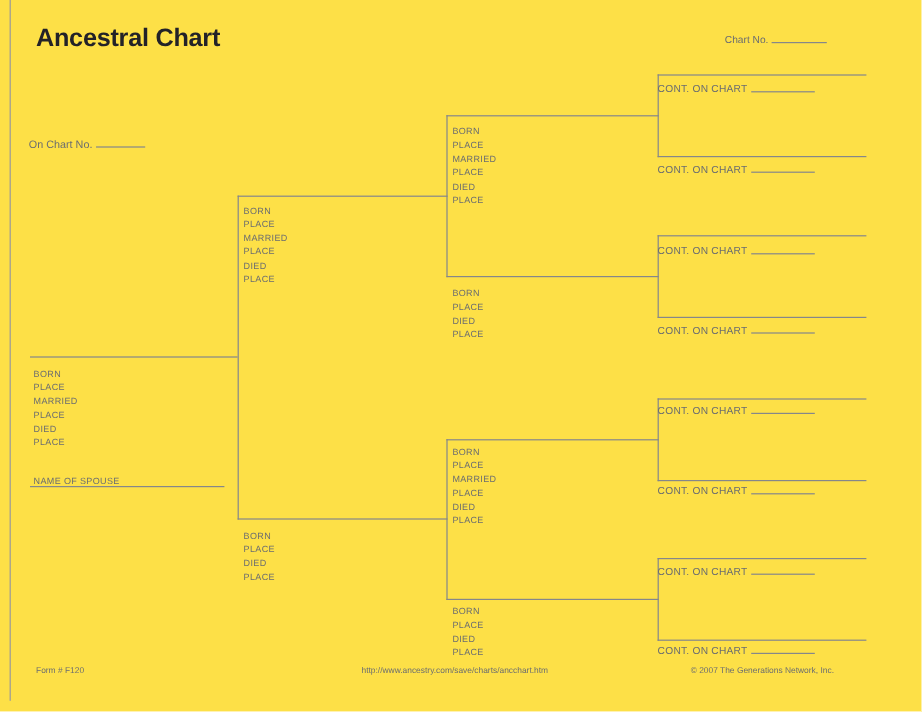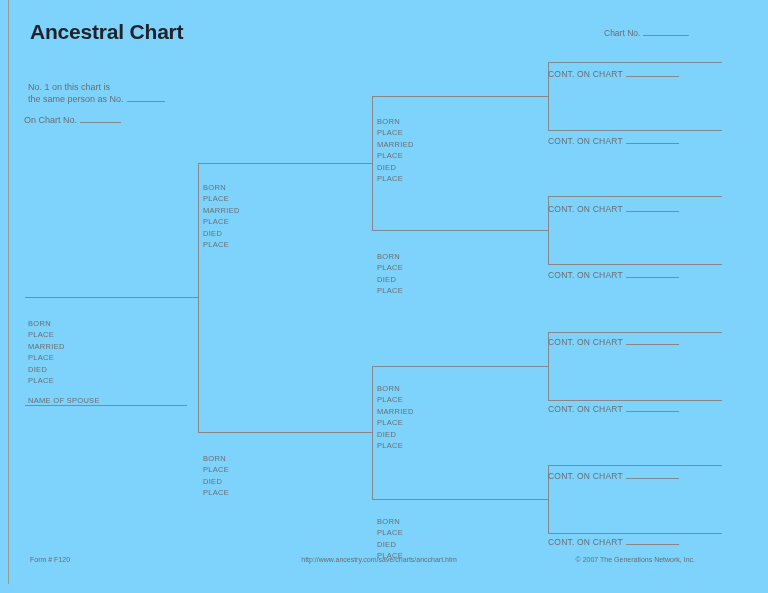--- a/index.html
+++ b/index.html
@@ -1,21 +1,21 @@
 <!DOCTYPE html>
 <html><head>
 <meta charset="utf-8">
 <style>
   * { margin: 0; padding: 0; box-sizing: border-box; }
   html, body { background: #ffffff; }
   .page {
     position: relative;
     width: 768px;
     height: 593px;
-    background: #7dd3fc;
+    background: #fde047;
     font-family: "Liberation Sans", "DejaVu Sans", sans-serif;
     overflow: hidden;
   }
   .page-edge {
     position: absolute;
     left: 8px; top: 0; width: 1px; height: 584px;
     background: #9a9a9a;
   }
   .title {
     position: absolute;
@@ -78,21 +78,20 @@
   }
   .onchart .blank { width: 41px; }
   .hline { position: absolute; height: 1px; background: #85878a; }
   .vline { position: absolute; width: 1px; background: #85878a; }
   .fields {
     position: absolute;
     font-size: 7.5px;
     line-height: 11.4px;
     letter-spacing: 0.3px;
     color: #6b6d70;
-    margin-top: 12px;
   }
   .fields span { display: block; }
   .spouse-label {
     position: absolute;
     left: 28px; top: 396px;
     font-size: 7.5px;
     letter-spacing: 0.3px;
     color: #6b6d70;
   }
   .cont {
@@ -122,24 +121,20 @@
 
   <div class="page-edge"></div>
 
   <div class="title">Ancestral Chart</div>
 
 
   <div class="chart-no">
     <span>Chart No.</span><span class="blank"></span>
   </div>
 
-  <div class="intro">
-    <span>No. 1 on this chart is</span><br>
-    <span>the same person as No.</span><span class="blank"></span>
-  </div>
   <div class="onchart">
     <span>On Chart No.</span><span class="blank"></span>
   </div>
 
   <div>
     <div class="hline" style="left:25px;  top:297px; width:173px;"></div>
     <div class="hline" style="left:25px;  top:405px; width:162px;"></div>
     <div class="vline" style="left:198px; top:163px; height:270px;"></div>
     <div class="hline" style="left:198px; top:163px; width:175px;"></div>
     <div class="hline" style="left:198px; top:432px; width:175px;"></div>

